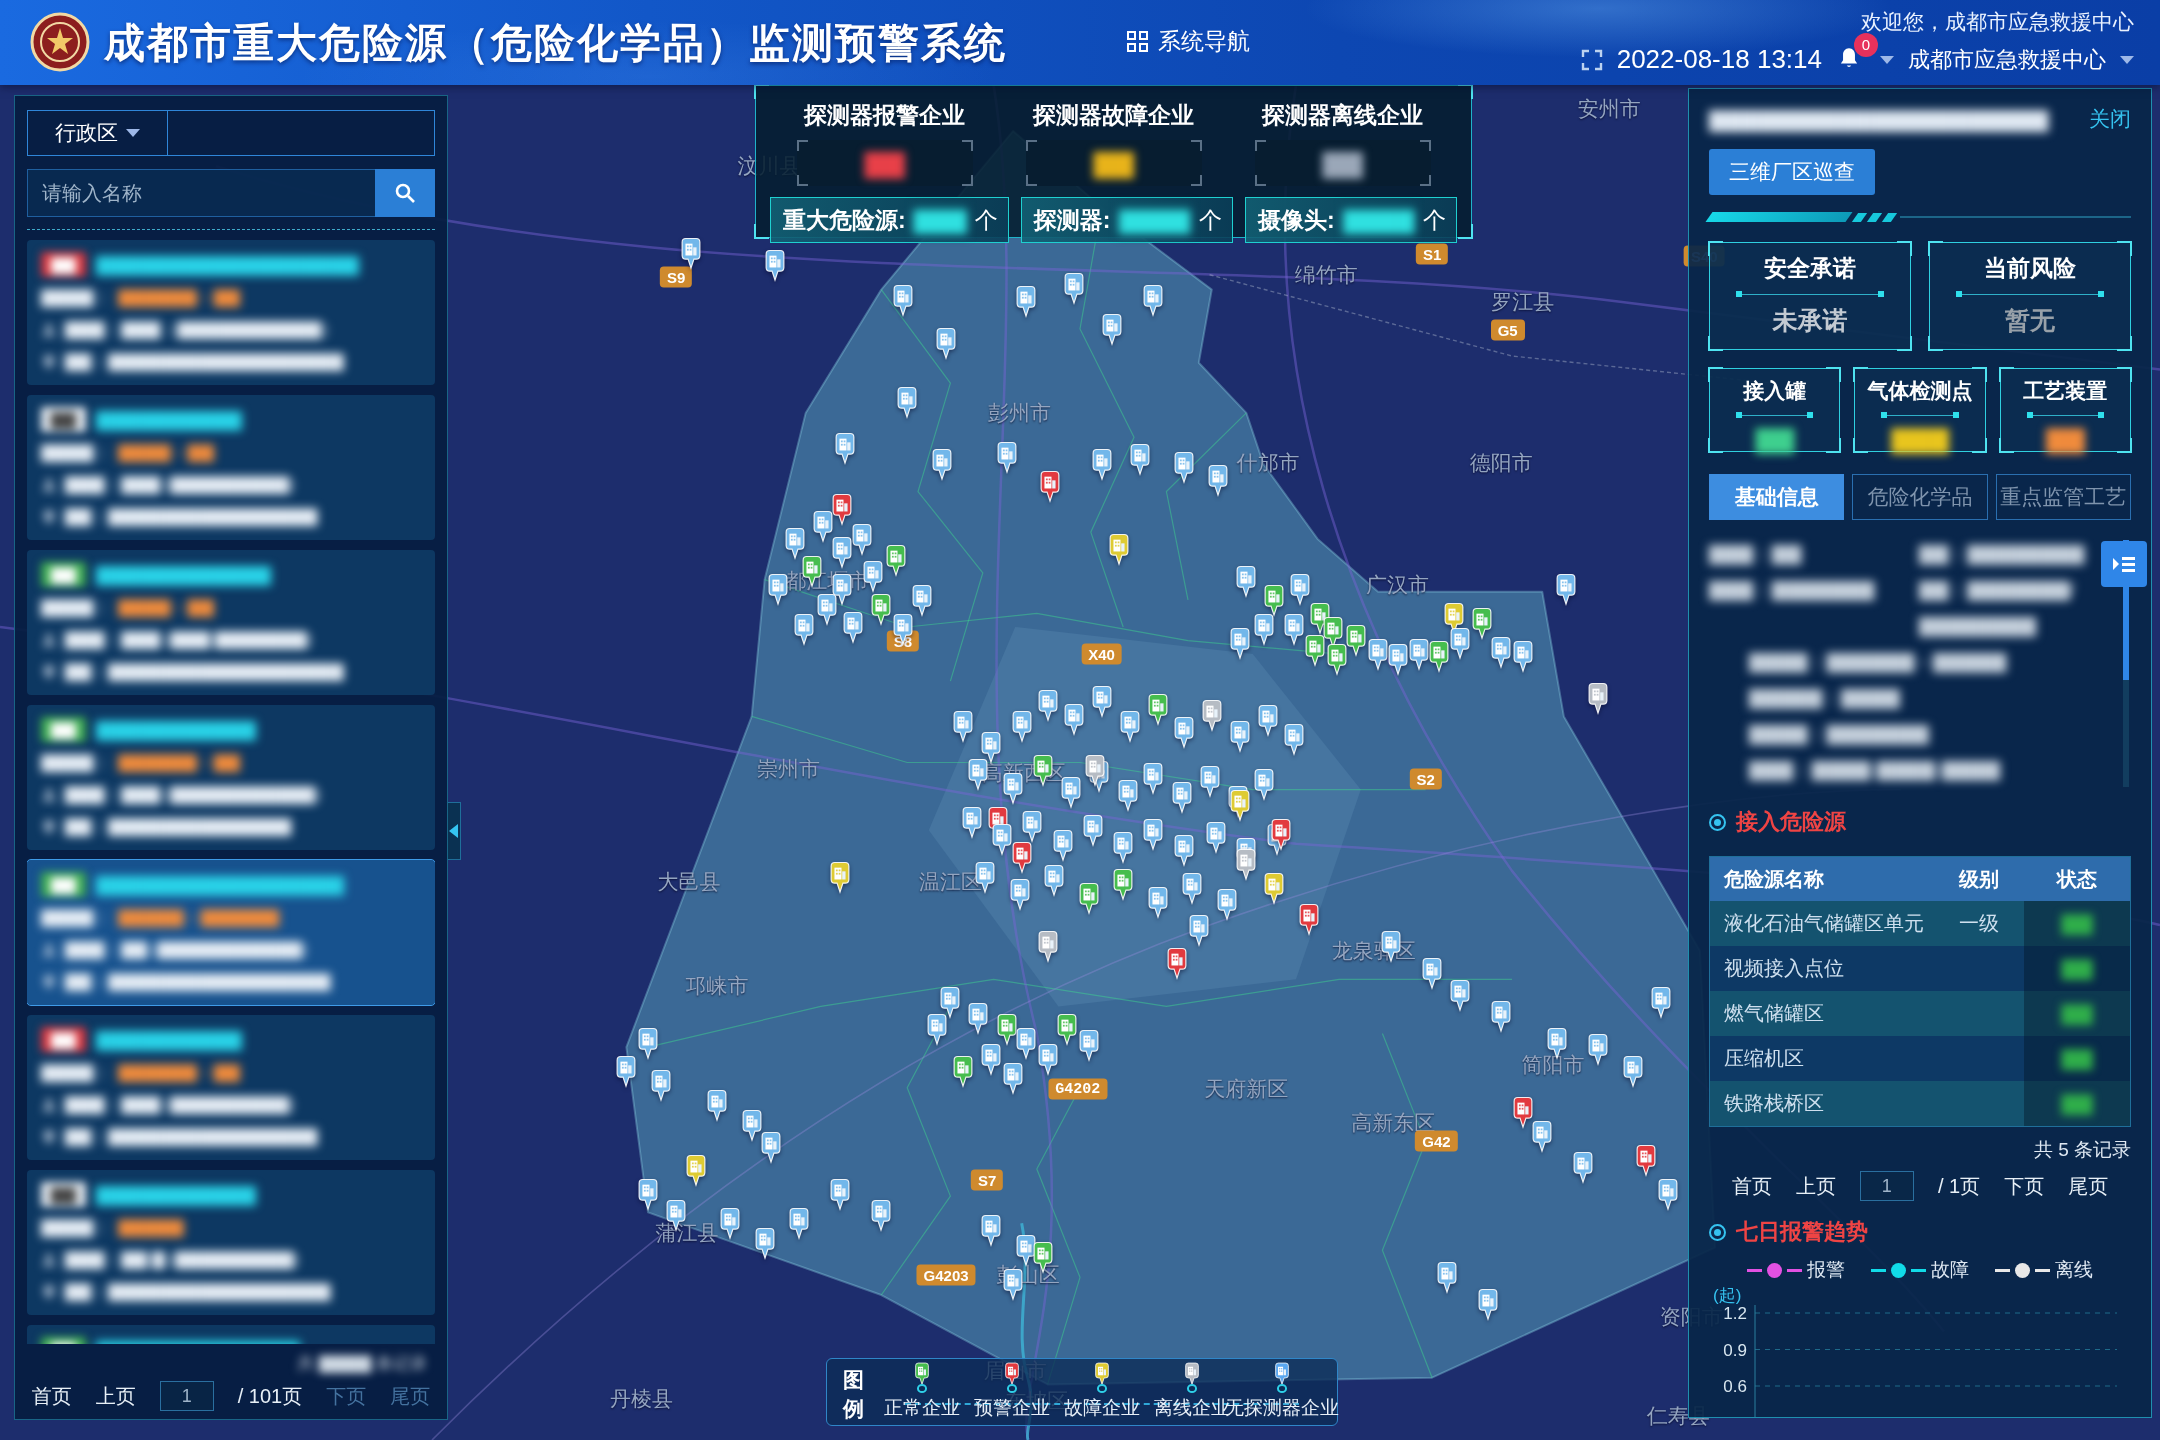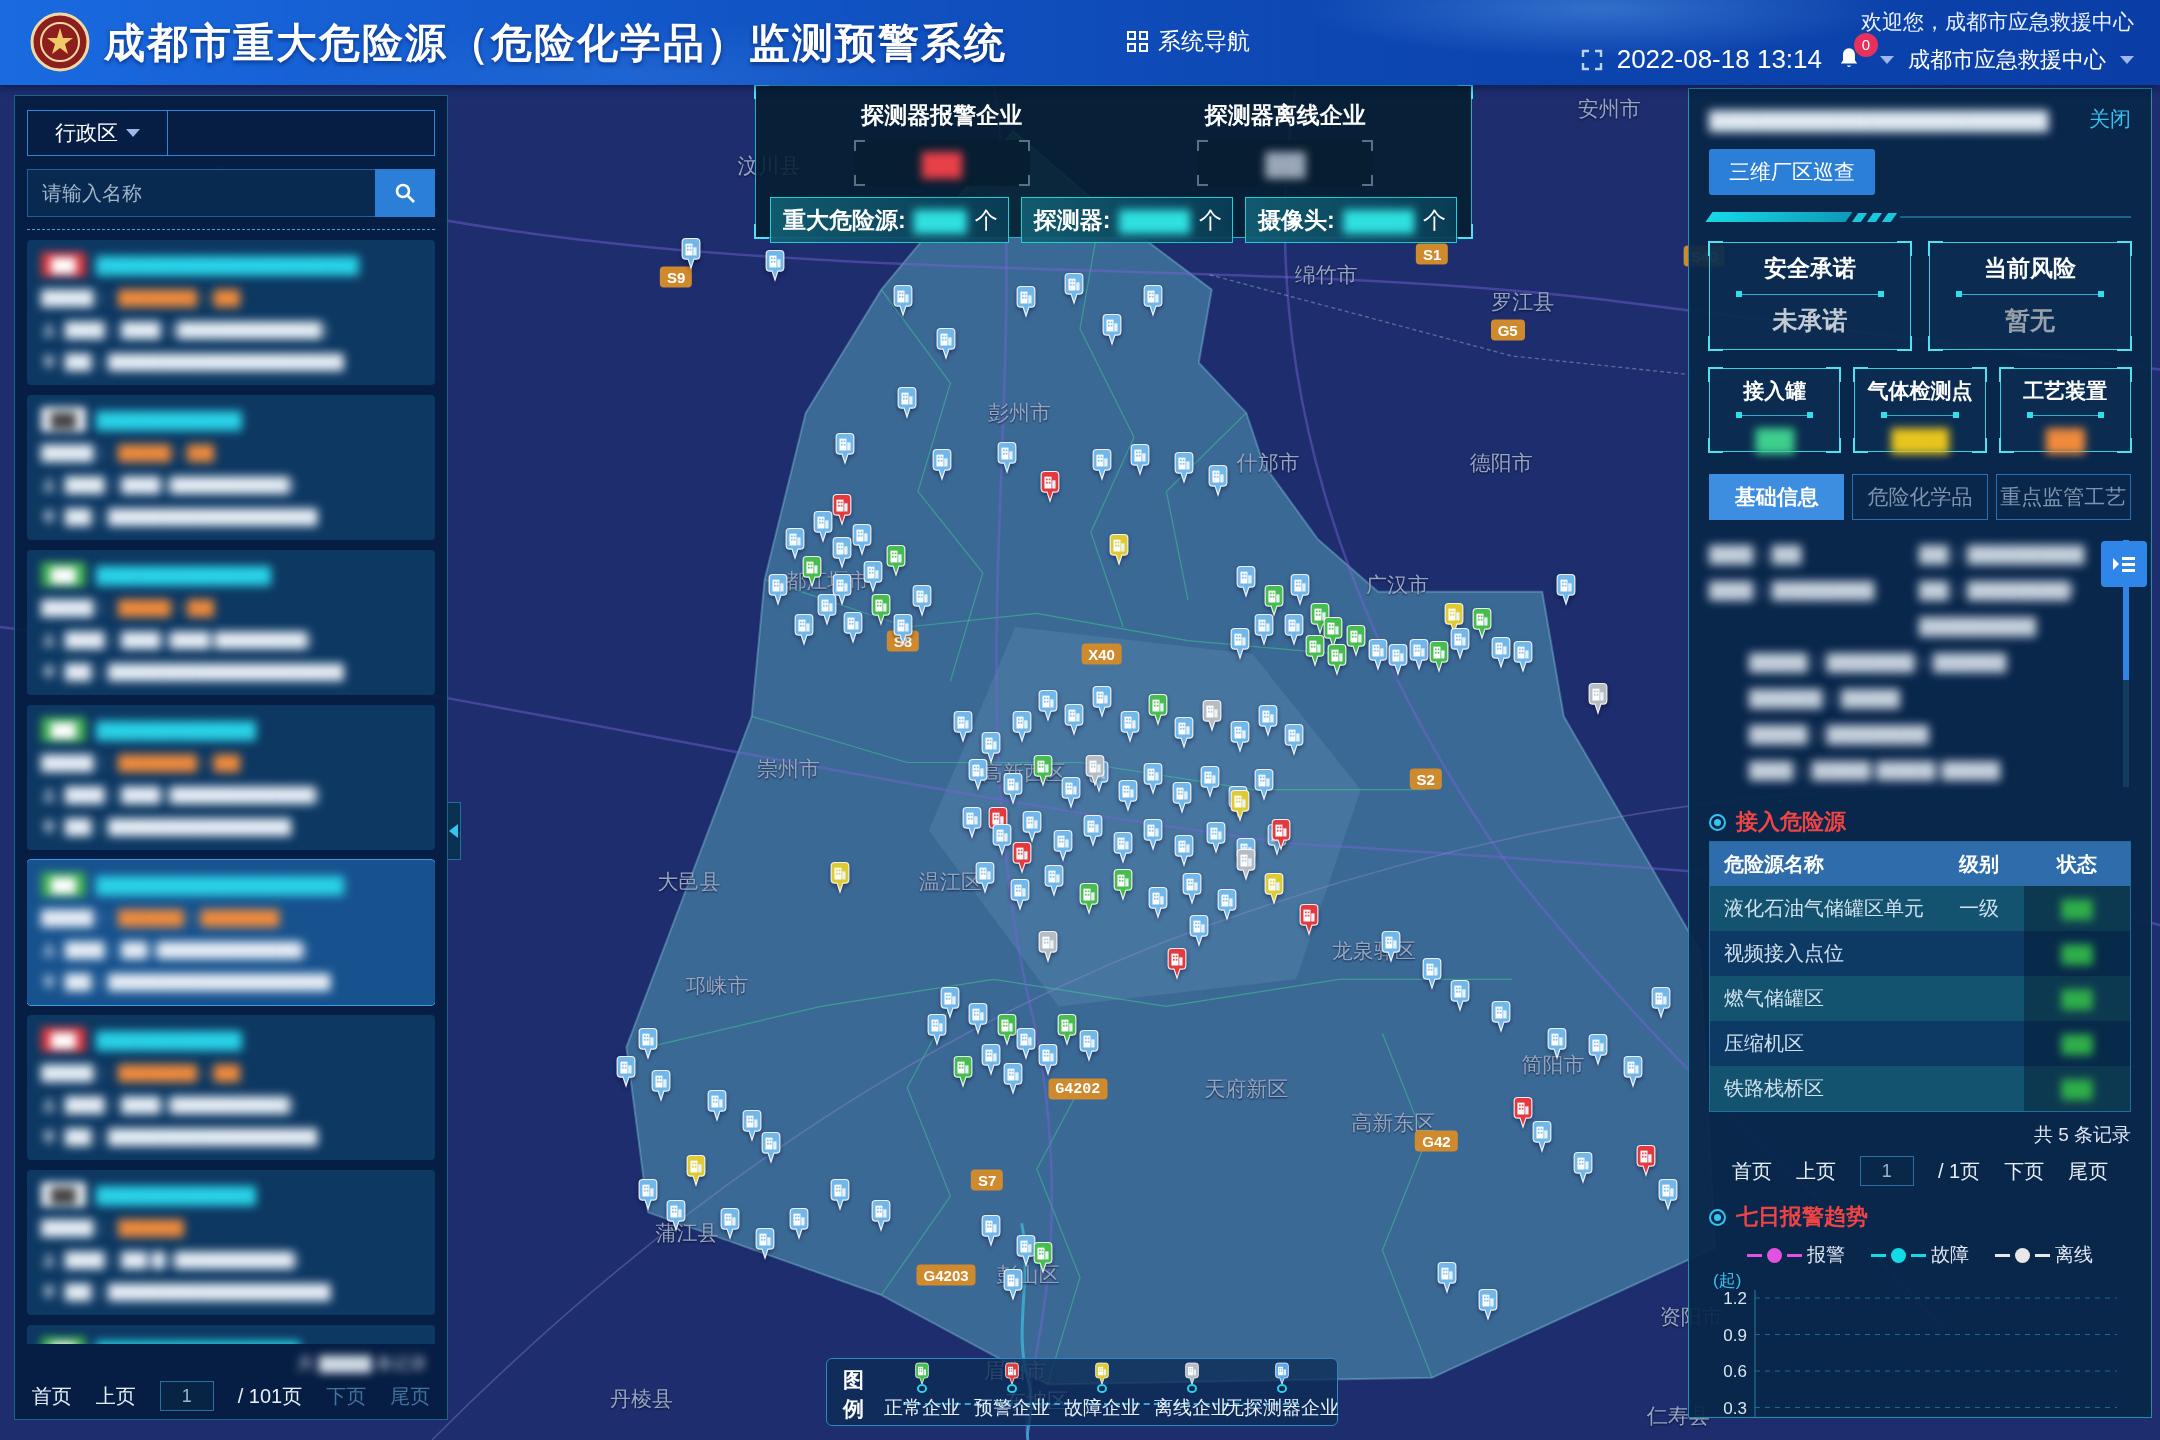--- a/index.html
+++ b/index.html
@@ -149,21 +149,21 @@
   .drow.full .dl{width:100%;padding-left:40px}
   #scrollbar{position:absolute;right:2px;top:4px;bottom:4px;width:6px;background:rgba(30,90,120,.45)}
   #scroll-thumb{position:absolute;top:0;width:6px;height:140px;background:#2f86e8}
   #expand-btn{position:absolute;right:4px;top:452px;width:46px;height:46px;background:#2f86e8;
     border:none;border-radius:4px;cursor:pointer;display:flex;align-items:center;justify-content:center;z-index:5}
   .sect{display:flex;align-items:center;gap:10px;margin-top:16px}
   .radio-ic{width:17px;height:17px;border:2px solid #35c3f0;border-radius:50%;display:flex;
     align-items:center;justify-content:center}
   .radio-ic i{width:7px;height:7px;background:#35c3f0;border-radius:50%}
   .sect b{color:#ef4444;font-size:22px}
-  #hz-table{margin-top:4px;border:1px solid #1f6f9a;font-size:20px}
+  #hz-table{margin-top:19px;border:1px solid #1f6f9a;font-size:20px}
   .trow{display:flex;align-items:center;height:45px;color:#cfe0ef}
   .trow.head{background:#2e6cac;color:#fff;font-weight:bold;height:44px}
   .trow:nth-child(odd):not(.head){background:#0d3965}
   .trow:nth-child(even){background:#14536f}
   .tc-name{flex:1;padding-left:14px;white-space:nowrap;overflow:hidden}
   .tc-lvl{width:90px;text-align:center}
   .tc-st{width:106px;text-align:center;align-self:stretch;line-height:45px;background:rgba(2,20,36,.4)}
   .trow.head .tc-st{background:transparent}
   .st-val{color:#2fae4a;font-weight:bold}
   #panel-records{text-align:right;font-size:19px;color:#dfe8f2;margin-top:10px}
@@ -1079,20 +1079,27 @@
     <i></i>
   <div id="stats-cols">
       <div class="stat-col">
      <div class="stat-title">探测器报警企业</div>
      <div class="pill">
           <i></i>
           <b class="bl2" style="color:#e84048">▇▇</b>
         </div>
    </div>
       <div class="stat-col">
+     <div class="stat-title">探测器故障企业</div>
+     <div class="pill">
+          <i></i>
+          <b class="bl2" style="color:#e8b31a">▇▇</b>
+        </div>
+   </div>
+      <div class="stat-col">
      <div class="stat-title">探测器离线企业</div>
      <div class="pill">
           <i></i>
           <b class="bl2" style="color:#9aa7b8">▇▇</b>
         </div>
    </div>
     </div>
   <div id="stats-totals">
       <div class="total-box">
      <span class="tlab">重大危险源:</span>

